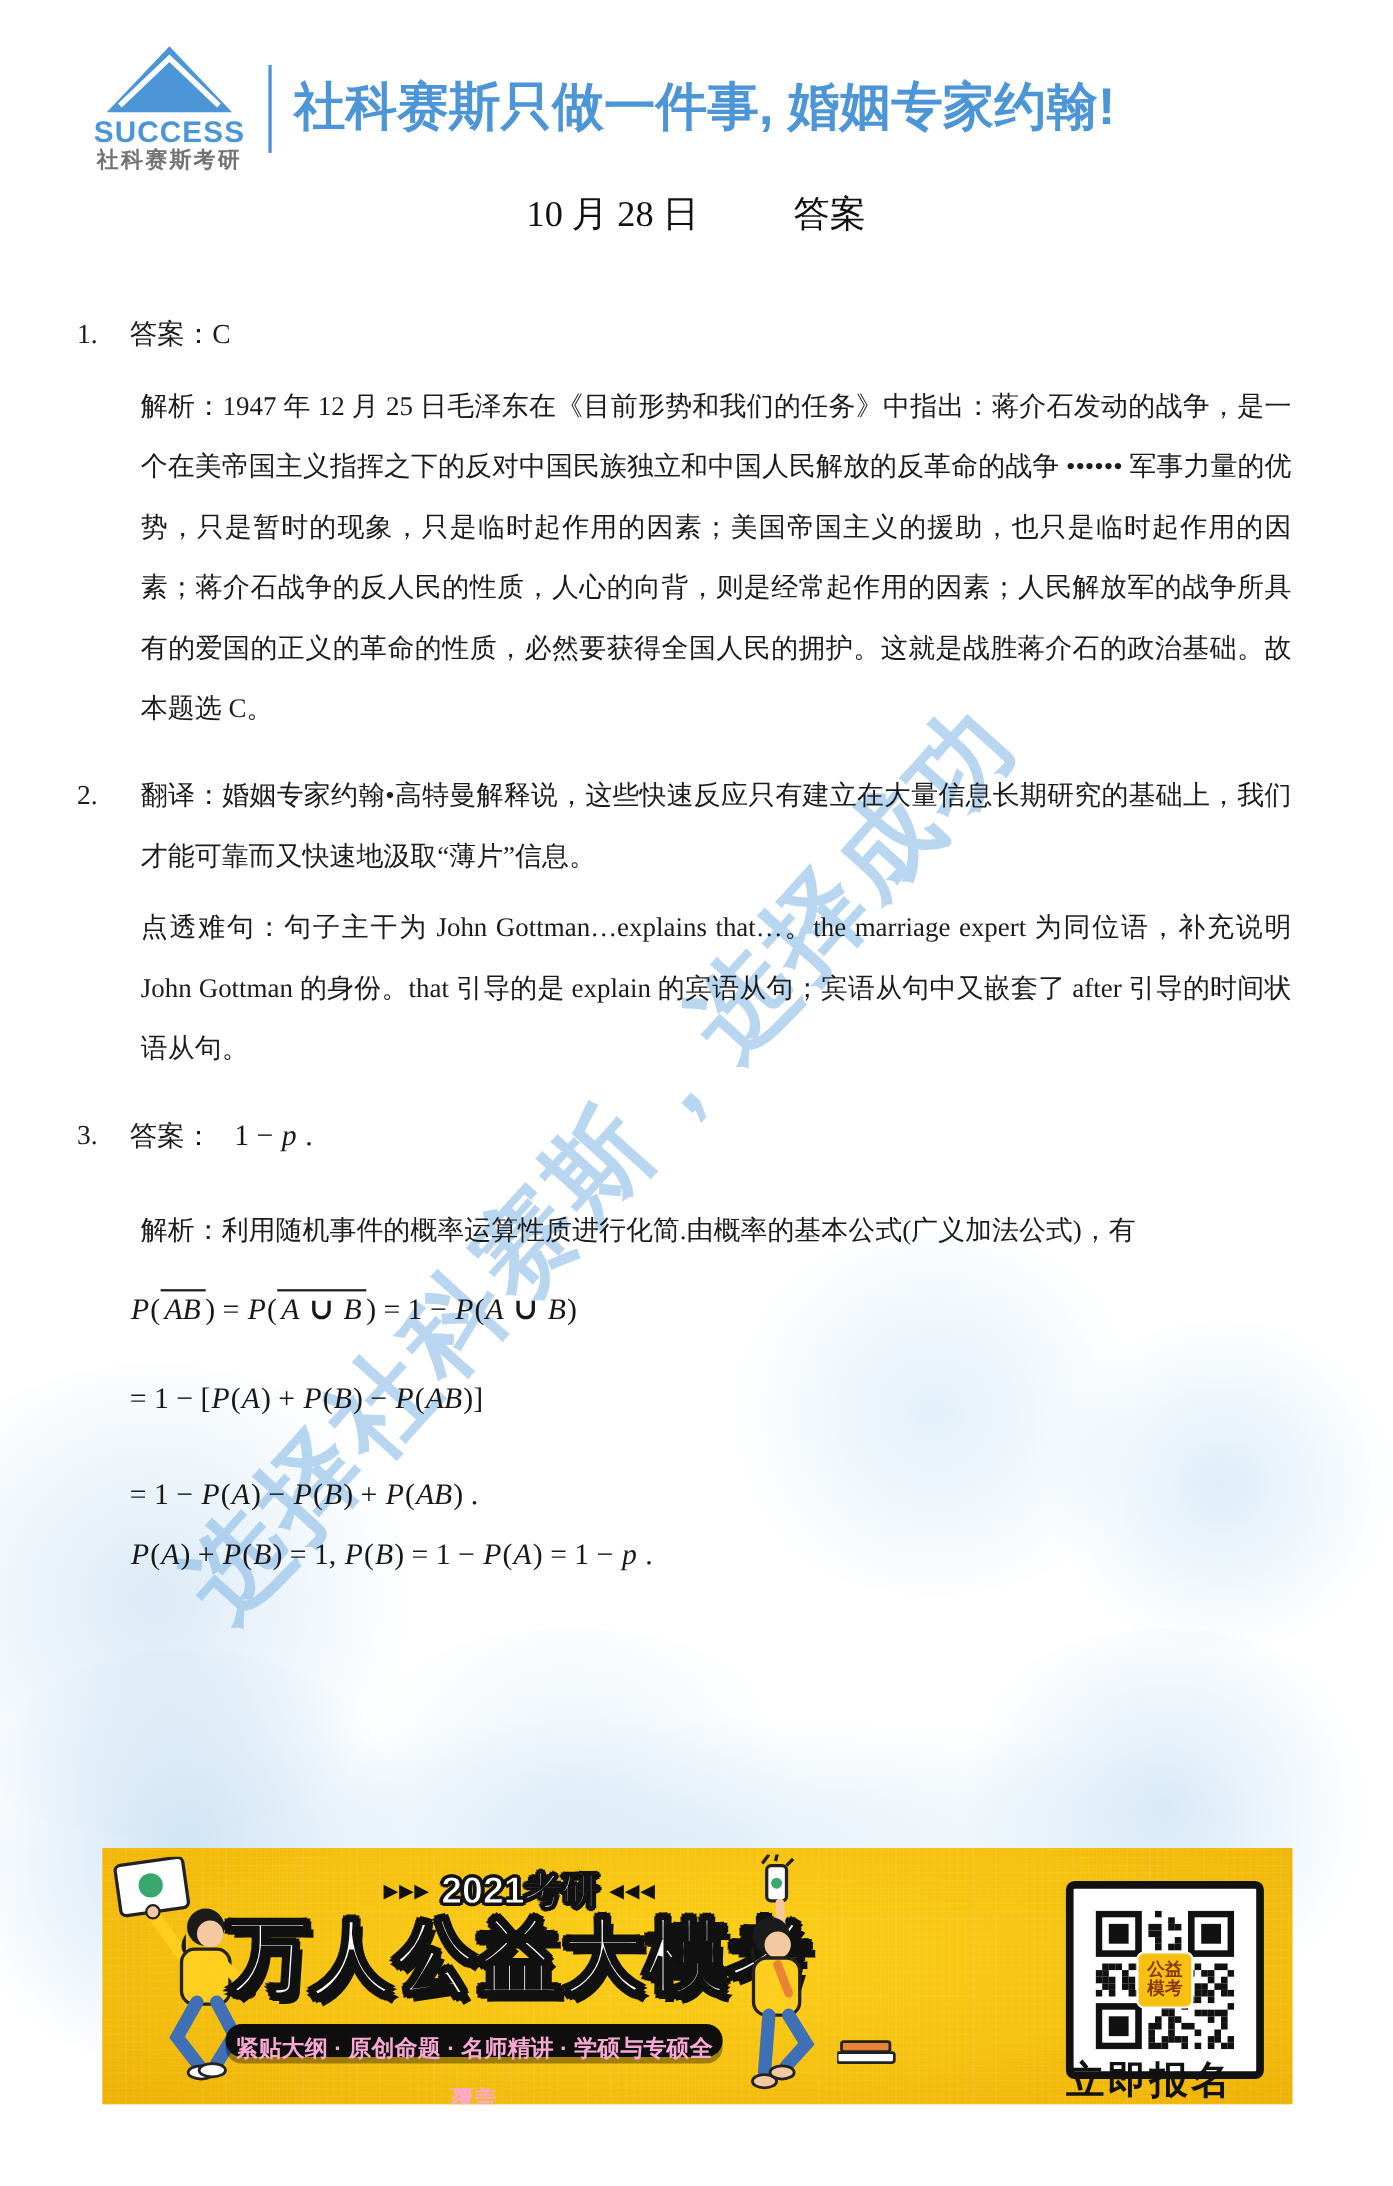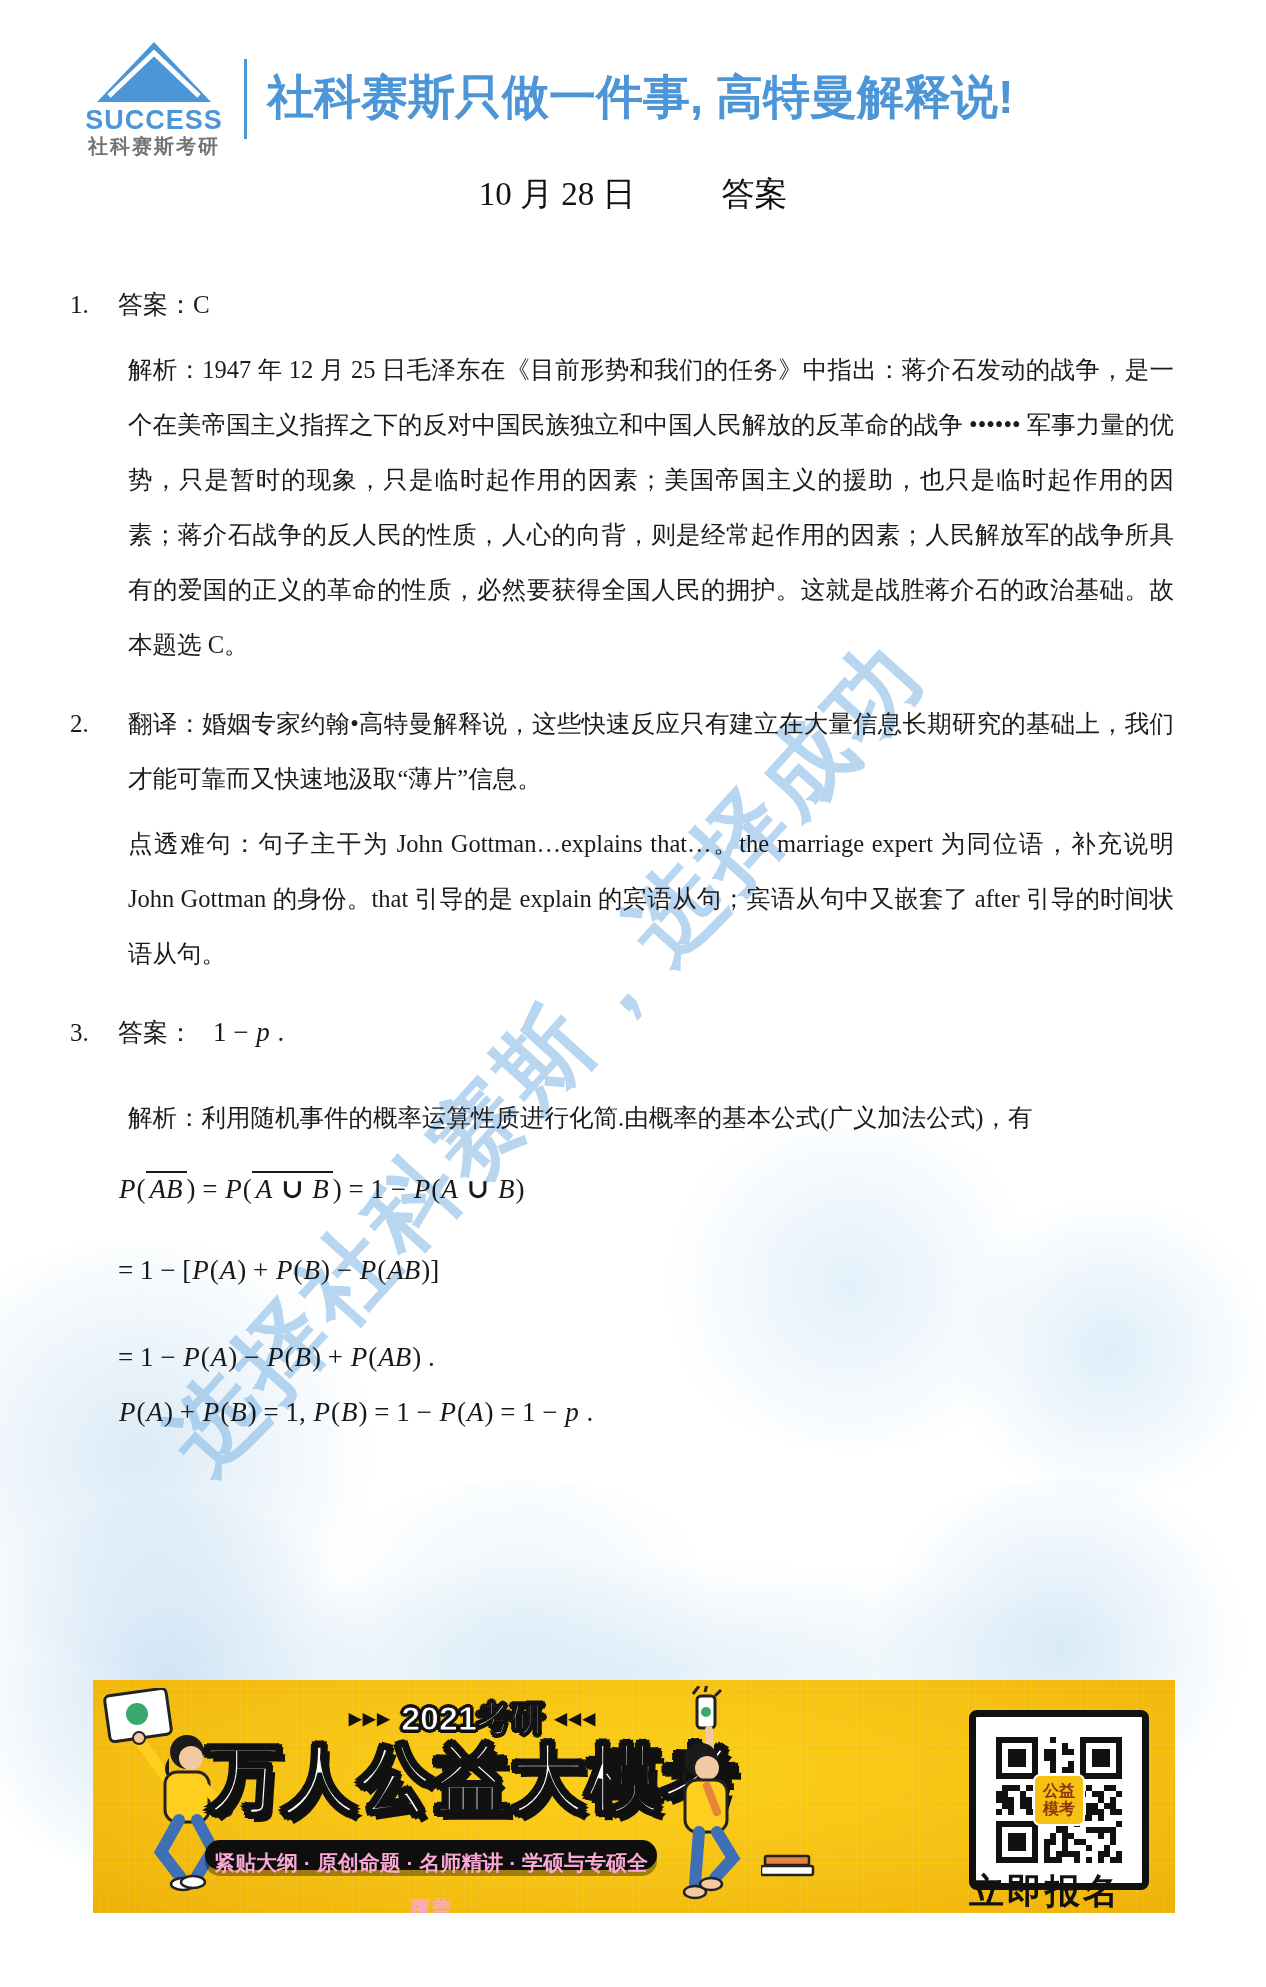--- a/index.html
+++ b/index.html
@@ -98,21 +98,21 @@
   <div class="header">
     <div class="logo">
       <svg width="118" height="64" viewBox="0 0 118 64">
         <polygon points="59,2 116,62 2,62" fill="#4c95d6"></polygon>
         <path d="M14,56 L59,13 L104,56" stroke="#ffffff" stroke-width="5" fill="none"></path>
       </svg>
       <div class="logo-brand">SUCCESS</div>
       <div class="logo-sub">社科赛斯考研</div>
     </div>
     <div class="header-divider"></div>
-    <div class="slogan">社科赛斯只做一件事, 高特曼解释说!</div>
+    <div class="slogan">社科赛斯只做一件事, 婚姻专家约翰!</div>
   </div>
 
   <div class="title">
     <span>10 月 28 日</span><span class="title-gap"></span><span>答案</span>
   </div>
 
   <div class="list">
 
     <div class="item">
       <span class="num">1.</span>

